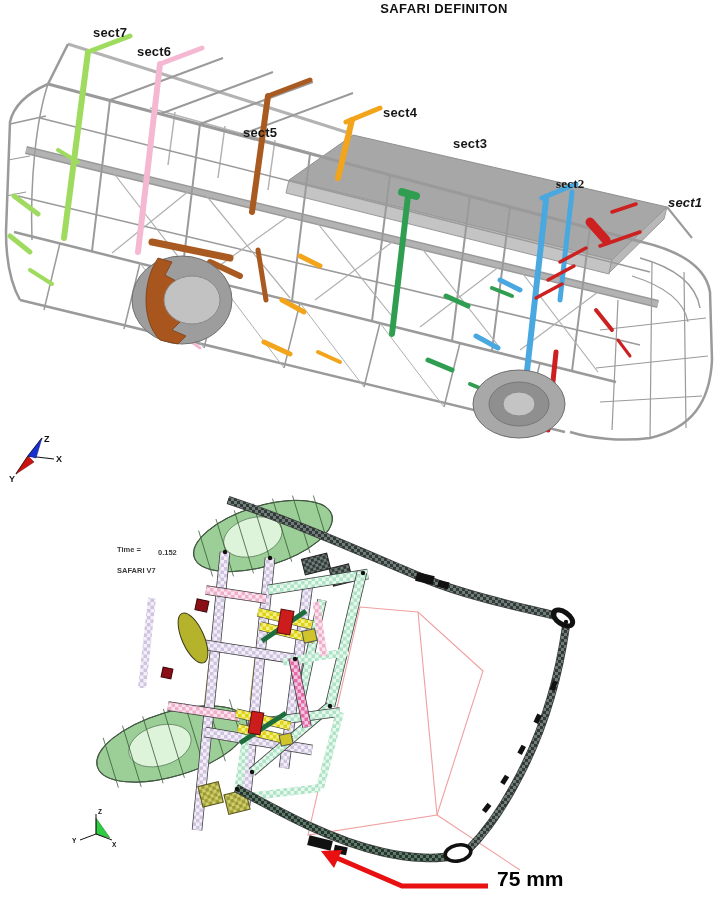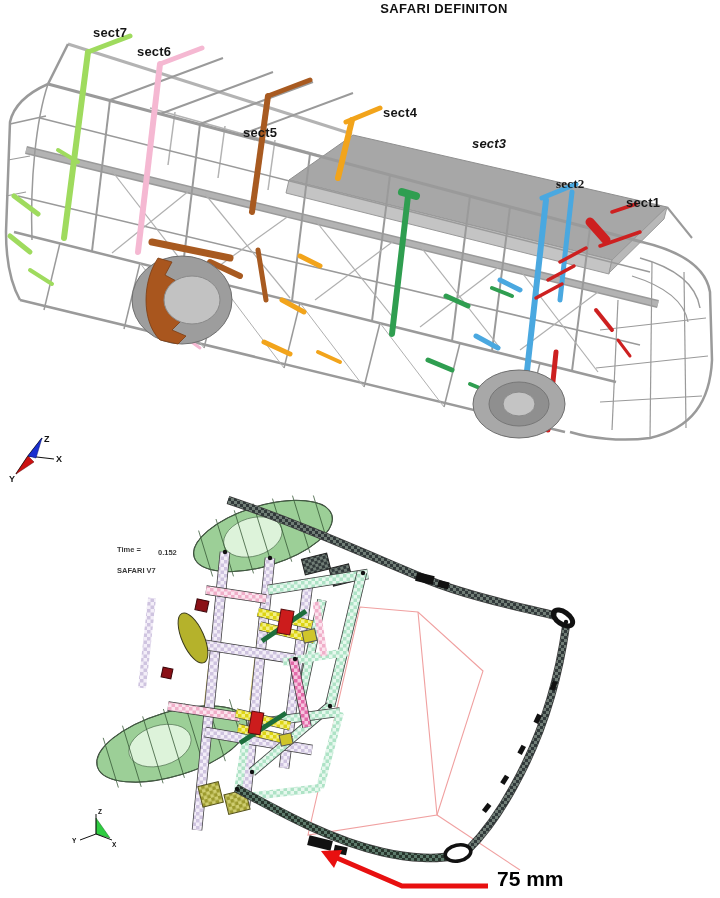--- a/index.html
+++ b/index.html
@@ -378,23 +378,23 @@
     </g>
   </g>
 </svg>
 
 <div class="t1">SAFARI DEFINITON</div>
 
 <div class="lbl" style="left:93px;top:25px;">sect7</div>
 <div class="lbl" style="left:137px;top:44px;">sect6</div>
 <div class="lbl" style="left:243px;top:77px;margin-top:48px;">sect5</div>
 <div class="lbl" style="left:343px;top:105px;margin-left:40px;">sect4</div>
-<div class="lbl" style="left:472px;top:136px;font-style:italic;">sect3</div>
+<div class="lbl" style="left:453px;top:136px;">sect3</div>
 <div class="lbl" style="left:556px;top:176px;font-family:Liberation Serif, serif;">sect2</div>
-<div class="lbl" style="left:626px;top:195px;">sect1</div>
+<div class="lbl" style="left:668px;top:195px;font-style:italic;">sect1</div>
 
 
 <div class="solver" style="left:117px;top:538px;margin-top:28px;">SAFARI V7</div>
 <div class="solver" style="left:117px;top:545px;">Time =</div>
 <div class="solver" style="left:158px;top:548px;">0.152</div>
 
 <div class="mm">75 mm</div>
 
 </div>
 

